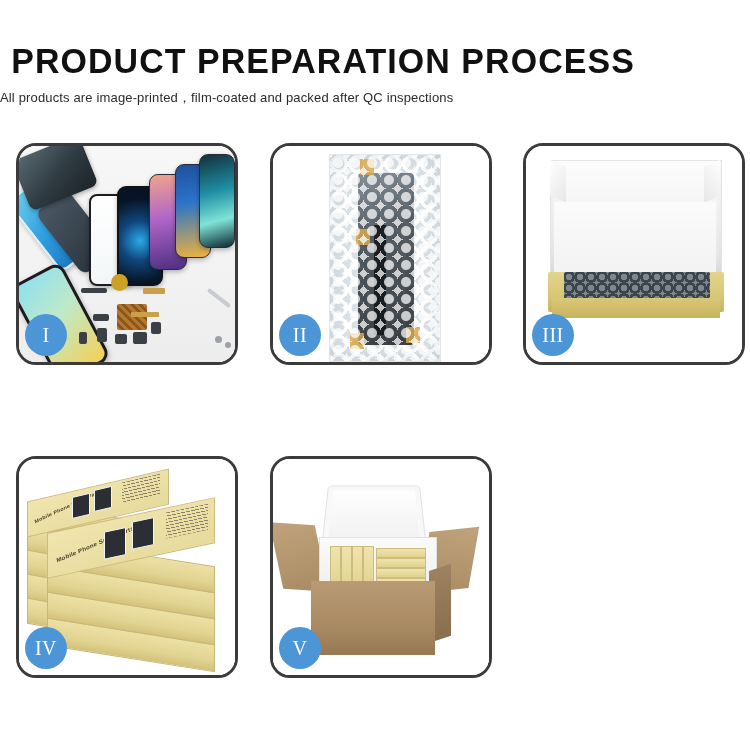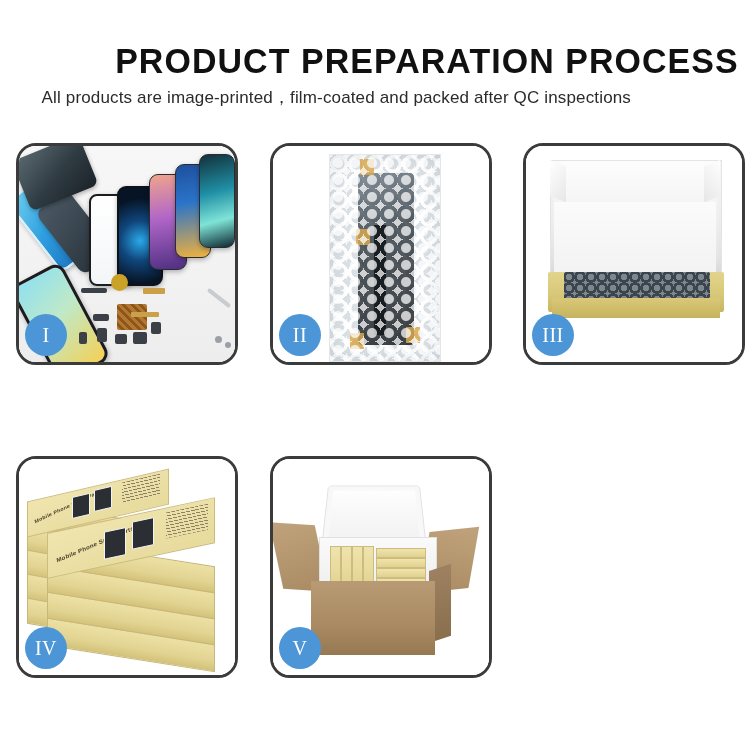--- a/index.html
+++ b/index.html
@@ -15,41 +15,41 @@
     position: relative;
   }
 
   
   #header {
     position: absolute;
     left: 0;
     top: 0;
     width: 750px;
     height: 125px;
-    text-align: right;
+    text-align: left;
   }
   #page-title {
     position: absolute;
     left: 0;
     top: 40px;
     width: 750px;
     font-size: 35px;
     font-weight: bold;
     letter-spacing: 1.1px;
     color: #111111;
     line-height: 42px;
     white-space: nowrap;
     transform: scaleX(0.97);
   }
   #page-subtitle {
     position: absolute;
     left: 0;
     top: 88px;
     width: 631px;
-    font-size: 17px;
+    font-size: 13px;
     font-weight: normal;
     color: #2b2b2b;
     line-height: 20px;
     white-space: nowrap;
     letter-spacing: 0.15px;
   }
 
   
   #panel-grid {
     position: absolute;

